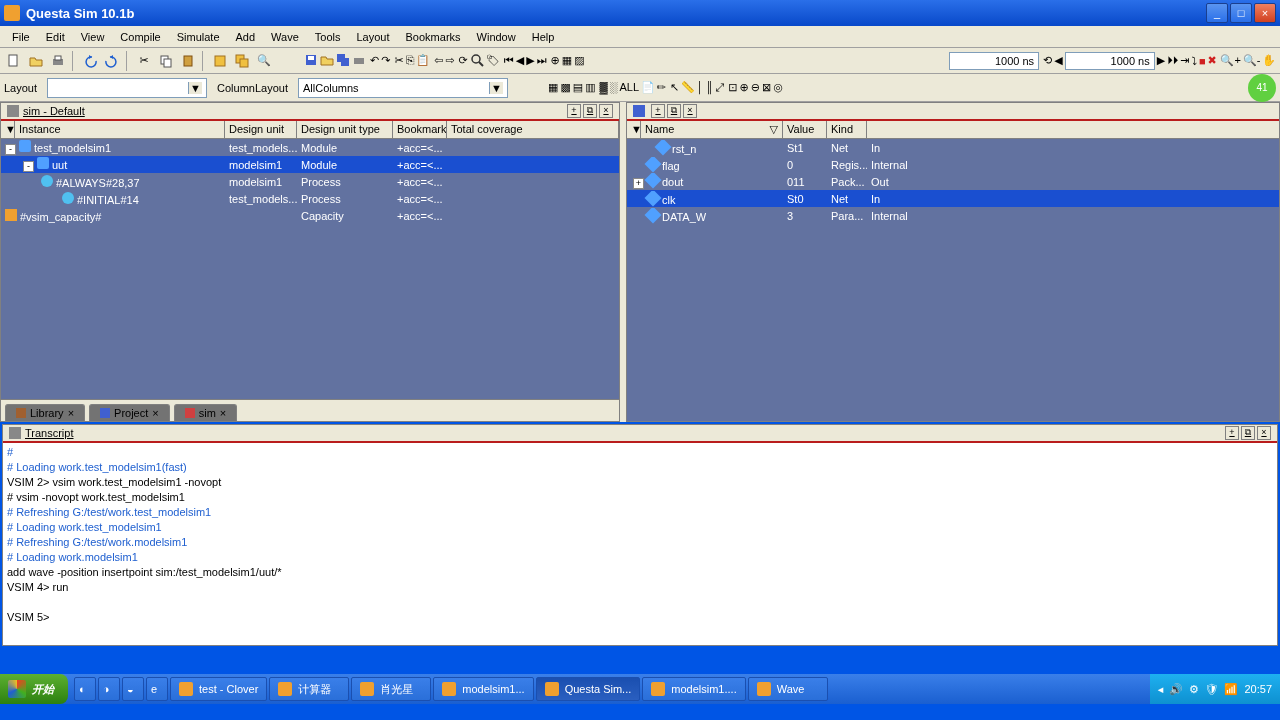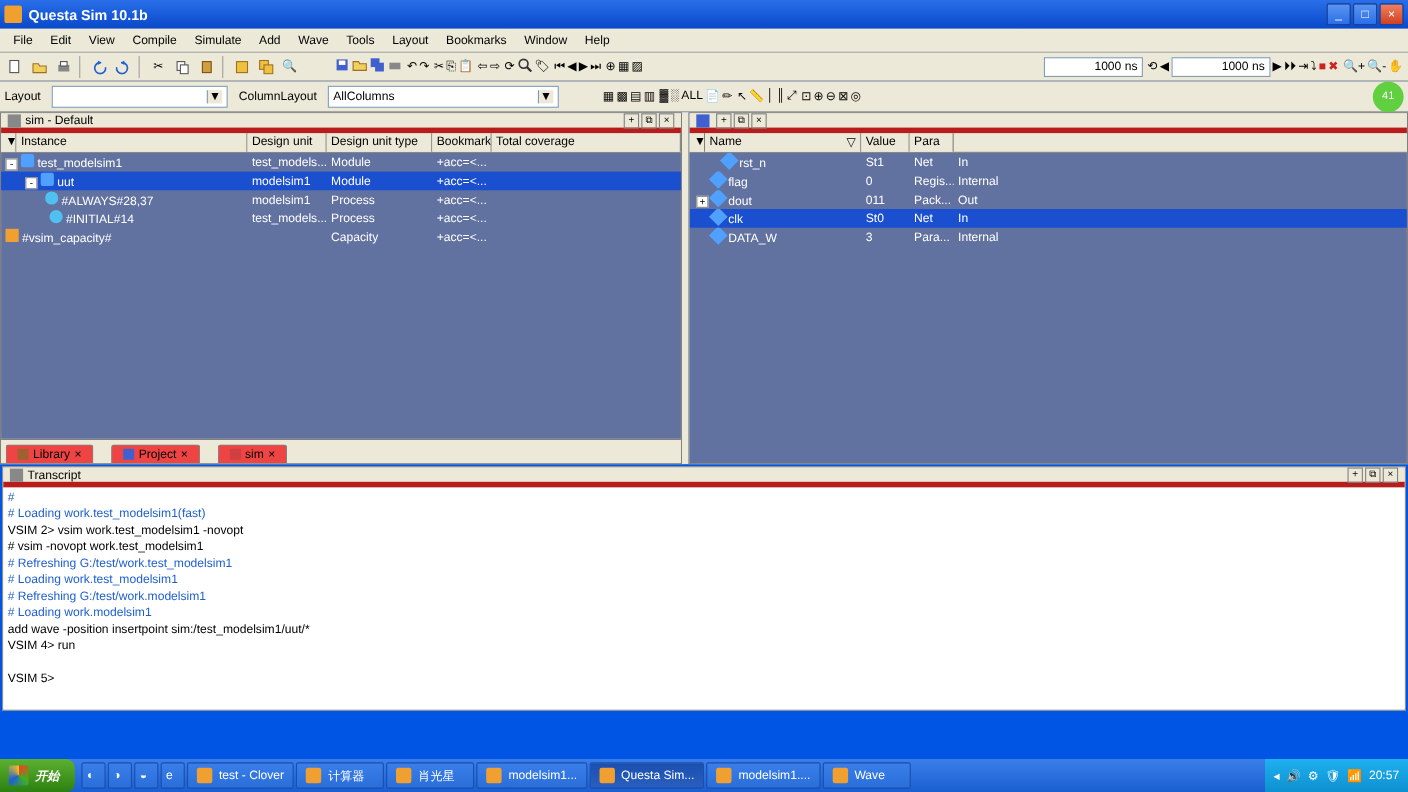--- a/index.html
+++ b/index.html
@@ -16,35 +16,35 @@
 .toolbar2-wrap { display: flex; }
 .toolbar2-left { width: 300px; }
 .wave-tab-area { flex: 1; background: #ece9d8; display: flex; flex-direction: column; }
 .wave-tab { height: 18px; background: linear-gradient(#1a4fd0,#0a3fb0); color: #fff; padding: 2px 8px; width: 210px; display: flex; align-items: center; }
 .wave-toolbar { height: 26px; background: #ece9d8; display: flex; align-items: center; padding: 0 4px; gap: 2px; border-bottom: 1px solid #a0a0a0; }
 .layout-row { height: 28px; background: #ece9d8; display: flex; align-items: center; padding: 0 4px; border-bottom: 1px solid #a0a0a0; gap: 10px; }
 .combo { background: #fff; border: 1px solid #7f9db9; height: 20px; display: inline-flex; align-items: center; padding: 0 4px; }
 .combo .dd { width: 14px; text-align: center; background: #ece9d8; border-left: 1px solid #7f9db9; margin-left: 4px; }
 .main { display: flex; height: 320px; }
 .panel { background: #ece9d8; border: 1px solid #808080; display: flex; flex-direction: column; }
-.panel-title { height: 18px; background: #ece9d8; padding: 2px 6px; display: flex; align-items: center; border-bottom: 5px solid #b91c1c; position: relative; }
+.panel-title { height: 18px; background: #ece9d8; padding: 2px 6px; display: flex; align-items: center; border-bottom: 2px solid #b91c1c; position: relative; text-decoration: underline; }
 .panel-title .ptext { flex: 1; }
 .panel-title .pbtn { width: 14px; height: 14px; border: 1px solid #808080; margin-left: 2px; text-align: center; line-height: 10px; font-size: 9px; }
 .tree-header { height: 18px; background: #ece9d8; display: flex; border-bottom: 1px solid #808080; }
 .tree-header .col { border-right: 1px solid #808080; padding: 2px 4px; background: #ece9d8; overflow: hidden; white-space: nowrap; }
 .tree-body { flex: 1; background: #6272a0; overflow: auto; color: #fff; }
 .tree-row { display: flex; height: 17px; align-items: center; }
 .tree-row.sel { background: #1a4fd0; }
 .tree-row .cell { padding: 1px 4px; overflow: hidden; white-space: nowrap; }
 .tabs-bottom { height: 22px; background: #ece9d8; display: flex; align-items: flex-end; padding: 0 4px; border-top: 1px solid #808080; }
-.tabs-bottom .tab { background: #ef4444; border: 1px solid #808080; border-bottom: none; padding: 2px 10px; margin-right: 16px; display: flex; align-items: center; gap: 4px; border-radius: 3px 3px 0 0; }
+.tabs-bottom .tab { background: #737373; border: 1px solid #808080; border-bottom: none; padding: 2px 10px; margin-right: 4px; display: flex; align-items: center; gap: 4px; border-radius: 3px 3px 0 0; }
 .transcript-panel { height: 222px; background: #ece9d8; border: 1px solid #808080; margin: 2px; display: flex; flex-direction: column; }
 .transcript-body { flex: 1; background: #fff; font-family: "Courier New", monospace; font-size: 12px; padding: 2px 4px; overflow: auto; white-space: pre; color: #000; line-height: 15px; }
 .transcript-body .comment { color: #2060d0; }
-.taskbar { position: absolute; bottom: 0; left: 0; right: 0; height: 30px; background: linear-gradient(#3a7fe9, #1a5fd0); display: flex; align-items: center; }
+.taskbar { position: absolute; bottom: 16px; left: 0; right: 0; height: 30px; background: linear-gradient(#3a7fe9, #1a5fd0); display: flex; align-items: center; }
 .start-btn { height: 30px; background: linear-gradient(#5cb030,#2c8010); color: #fff; font-weight: bold; padding: 0 14px 0 8px; display: flex; align-items: center; font-size: 13px; font-style: italic; border-radius: 0 8px 8px 0; }
 .task-item { height: 24px; background: linear-gradient(#3a7fe9,#2a6fd9); border: 1px solid #1a4fb0; margin-left: 2px; padding: 0 8px; display: flex; align-items: center; color: #fff; font-size: 11px; border-radius: 2px; min-width: 80px; }
 .task-item.active { background: linear-gradient(#1a4fb0,#2a5fc0); }
 .tray { margin-left: auto; background: linear-gradient(#1eb0f0,#0e90d0); height: 30px; display: flex; align-items: center; padding: 0 8px; gap: 6px; color: #fff; }
 .sim-left { width: 620px; }
 .obj-right { flex: 1; }
 .exp { width: 11px; height: 11px; border: 1px solid #888; background: #fff; color: #000; text-align: center; line-height: 9px; font-size: 9px; margin-right: 3px; display: inline-block; }
 .ticon { width: 12px; height: 12px; display: inline-block; margin-right: 3px; }
 .ticon.mod { background: #50a0ff; border-radius: 2px; }
 .ticon.proc { background: #50c0f0; border-radius: 50%; }
@@ -272,21 +272,21 @@
           <div class="cell" style="width: 96px;">Module</div>
           <div class="cell" style="width: 54px;">+acc=&lt;...</div>
         </div>
         <div class="tree-row">
           <div class="cell" style="width: 224px; padding-left: 40px;"><span class="ticon proc"></span><span>#ALWAYS#28,37</span></div>
           <div class="cell" style="width: 72px;">modelsim1</div>
           <div class="cell" style="width: 96px;">Process</div>
           <div class="cell" style="width: 54px;">+acc=&lt;...</div>
         </div>
         <div class="tree-row">
-          <div class="cell" style="width: 224px; padding-left: 44px;"><span class="ticon proc"></span><span>#INITIAL#14</span></div>
+          <div class="cell" style="width: 224px; padding-left: 61px;"><span class="ticon proc"></span><span>#INITIAL#14</span></div>
           <div class="cell" style="width: 72px;">test_models...</div>
           <div class="cell" style="width: 96px;">Process</div>
           <div class="cell" style="width: 54px;">+acc=&lt;...</div>
         </div>
         <div class="tree-row">
           <div class="cell" style="width: 224px; padding-left: 4px;"><span class="ticon cap"></span><span>#vsim_capacity#</span></div>
           <div class="cell" style="width: 72px;"></div>
           <div class="cell" style="width: 96px;">Capacity</div>
           <div class="cell" style="width: 54px;">+acc=&lt;...</div>
         </div>
@@ -316,21 +316,21 @@
     <div class="panel-title">
       <span style="width:12px;height:12px;background:#4060d0;margin-right:4px"></span>
       <span class="pbtn">+</span>
       <span class="pbtn">⧉</span>
       <span class="pbtn">×</span>
     </div>
     <div class="tree-header">
       <div class="col" style="width:14px">▼</div>
       <div class="col" style="width:142px"><span>Name</span> <span style="float:right">▽</span></div>
       <div class="col" style="width:44px">Value</div>
-      <div class="col" style="width:40px">Para</div>
+      <div class="col" style="width:40px">Kind</div>
     </div>
     <div class="tree-body" id="obj-tree">
         <div class="tree-row">
           <div class="cell" style="width: 156px; padding-left: 16px;"><span style="display: inline-block; width: 14px;"></span><span class="ticon sig"></span><span>rst_n</span></div>
           <div class="cell" style="width: 44px;">St1</div>
           <div class="cell" style="width: 40px;">Net</div>
           <div class="cell" style="flex: 1 1 0%;">In</div>
         </div>
         <div class="tree-row">
           <div class="cell" style="width: 156px; padding-left: 6px;"><span style="display: inline-block; width: 14px;"></span><span class="ticon sig"></span><span>flag</span></div>

